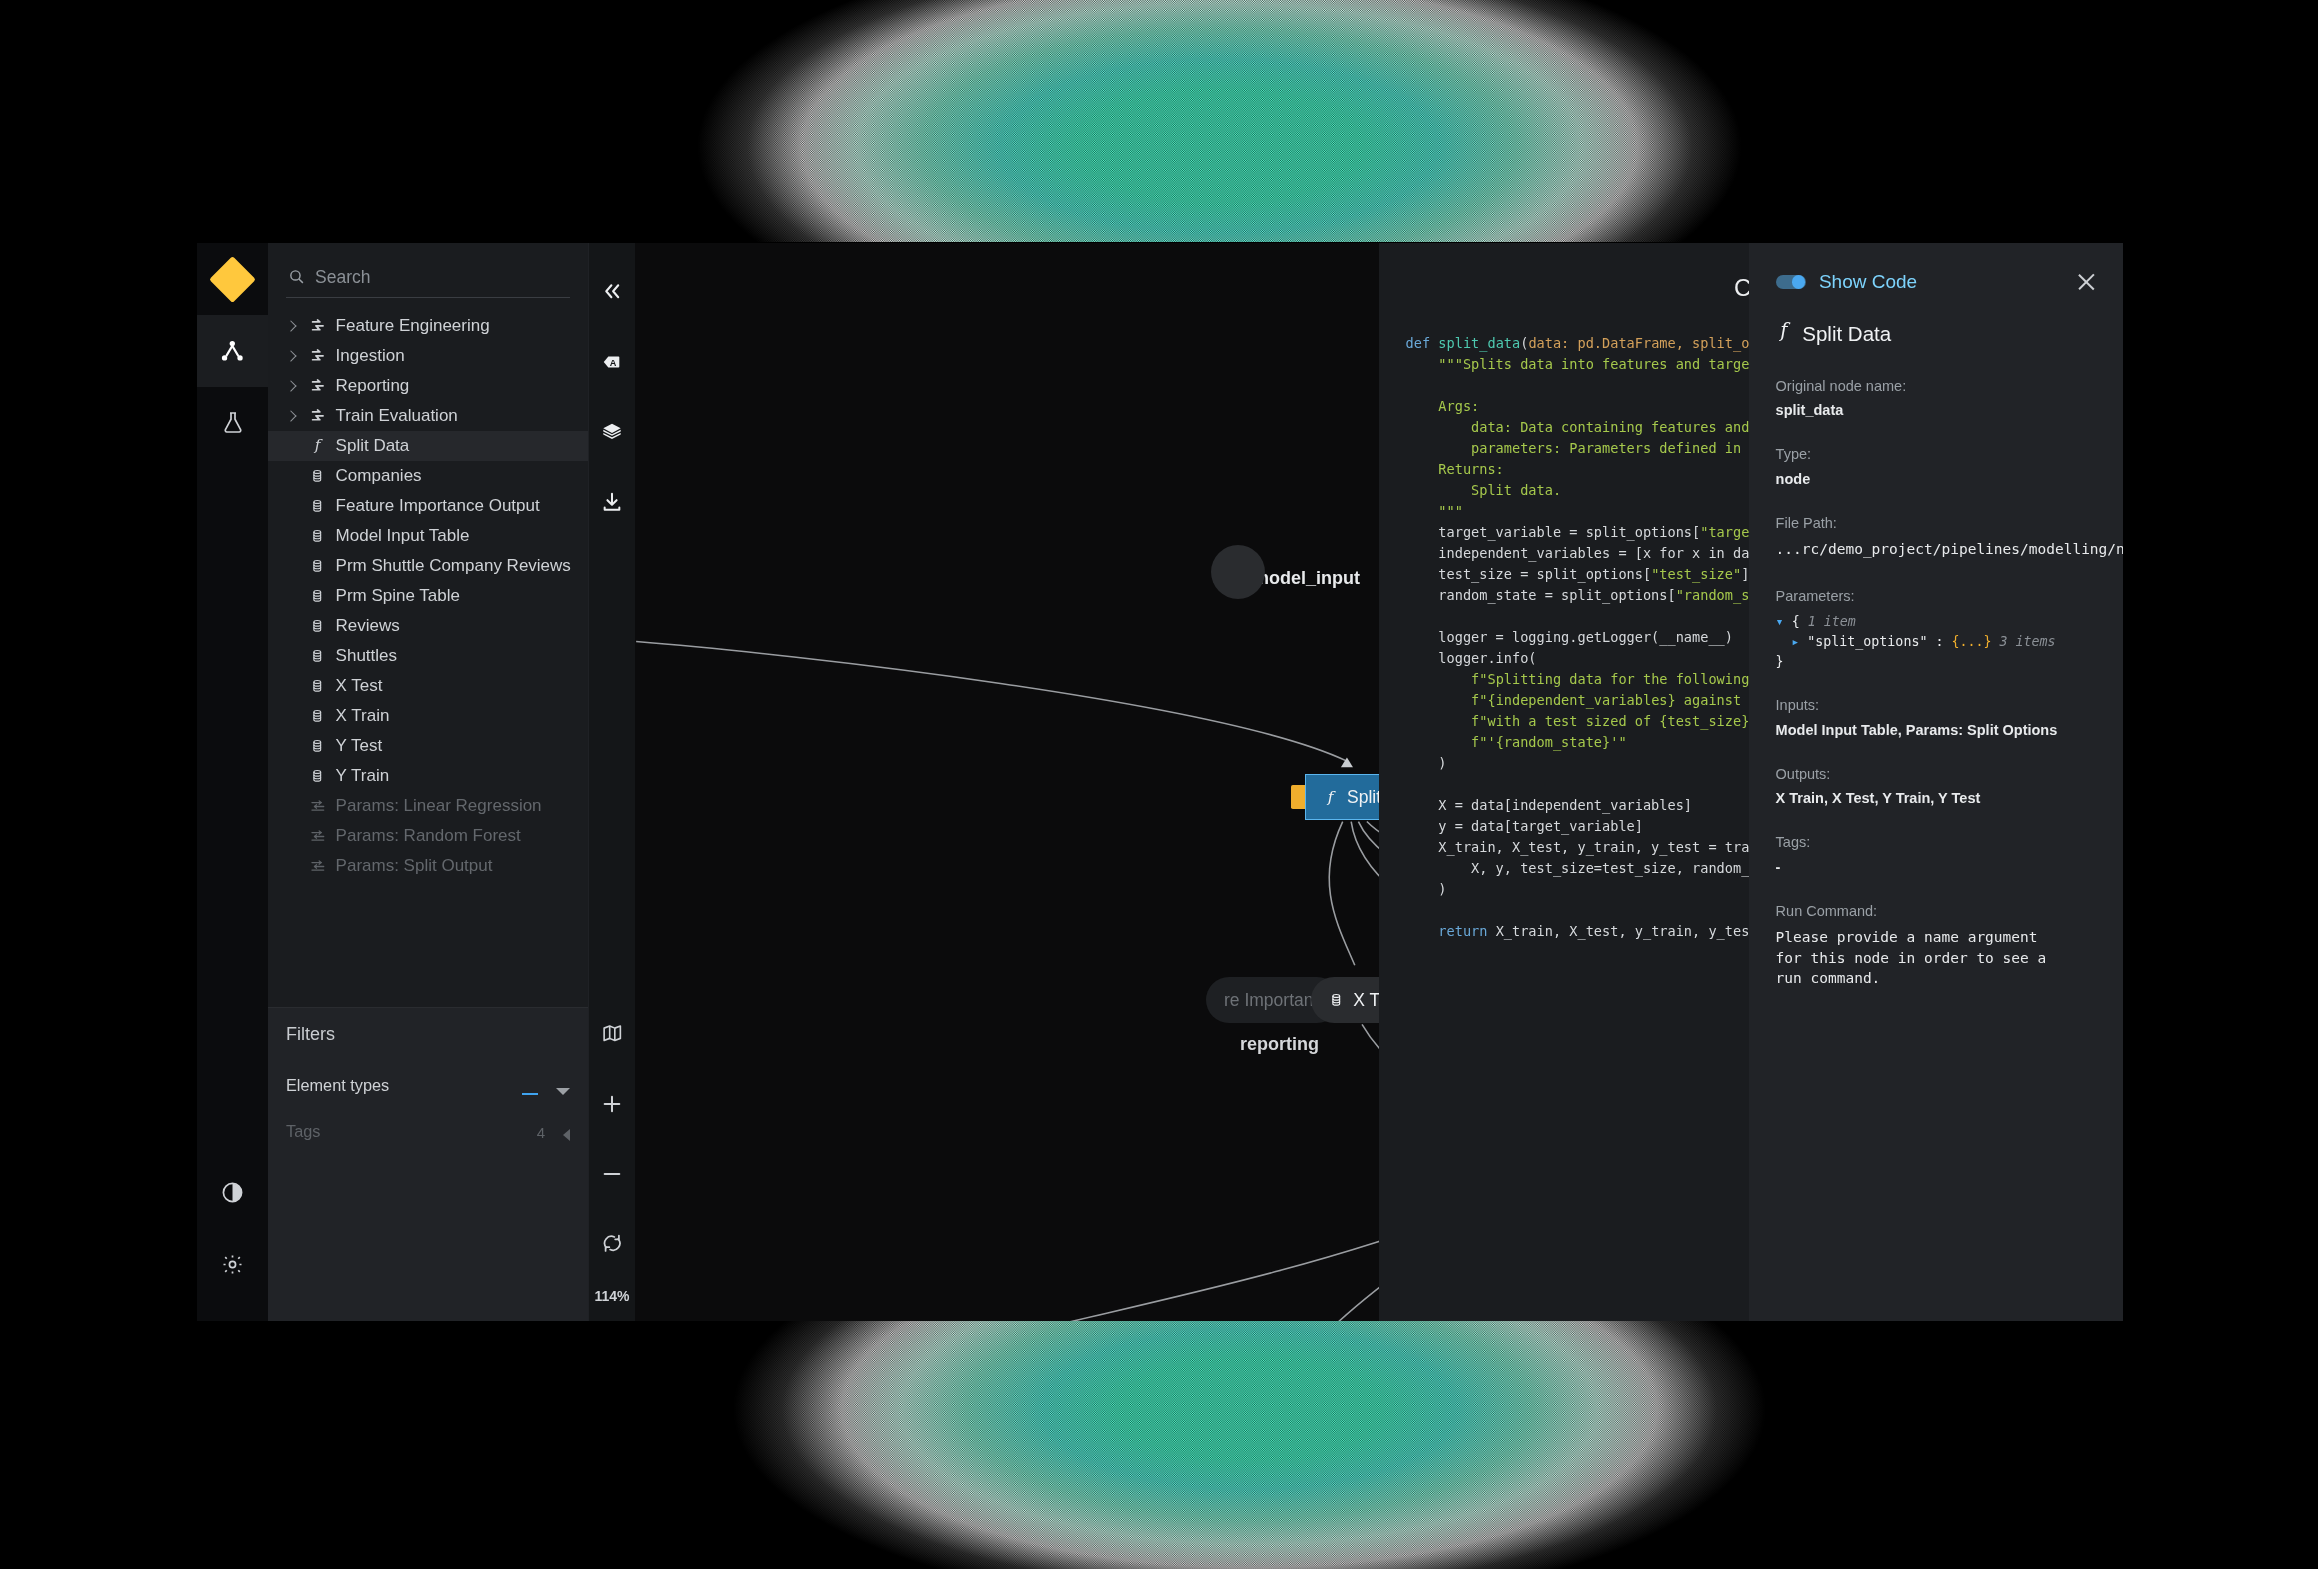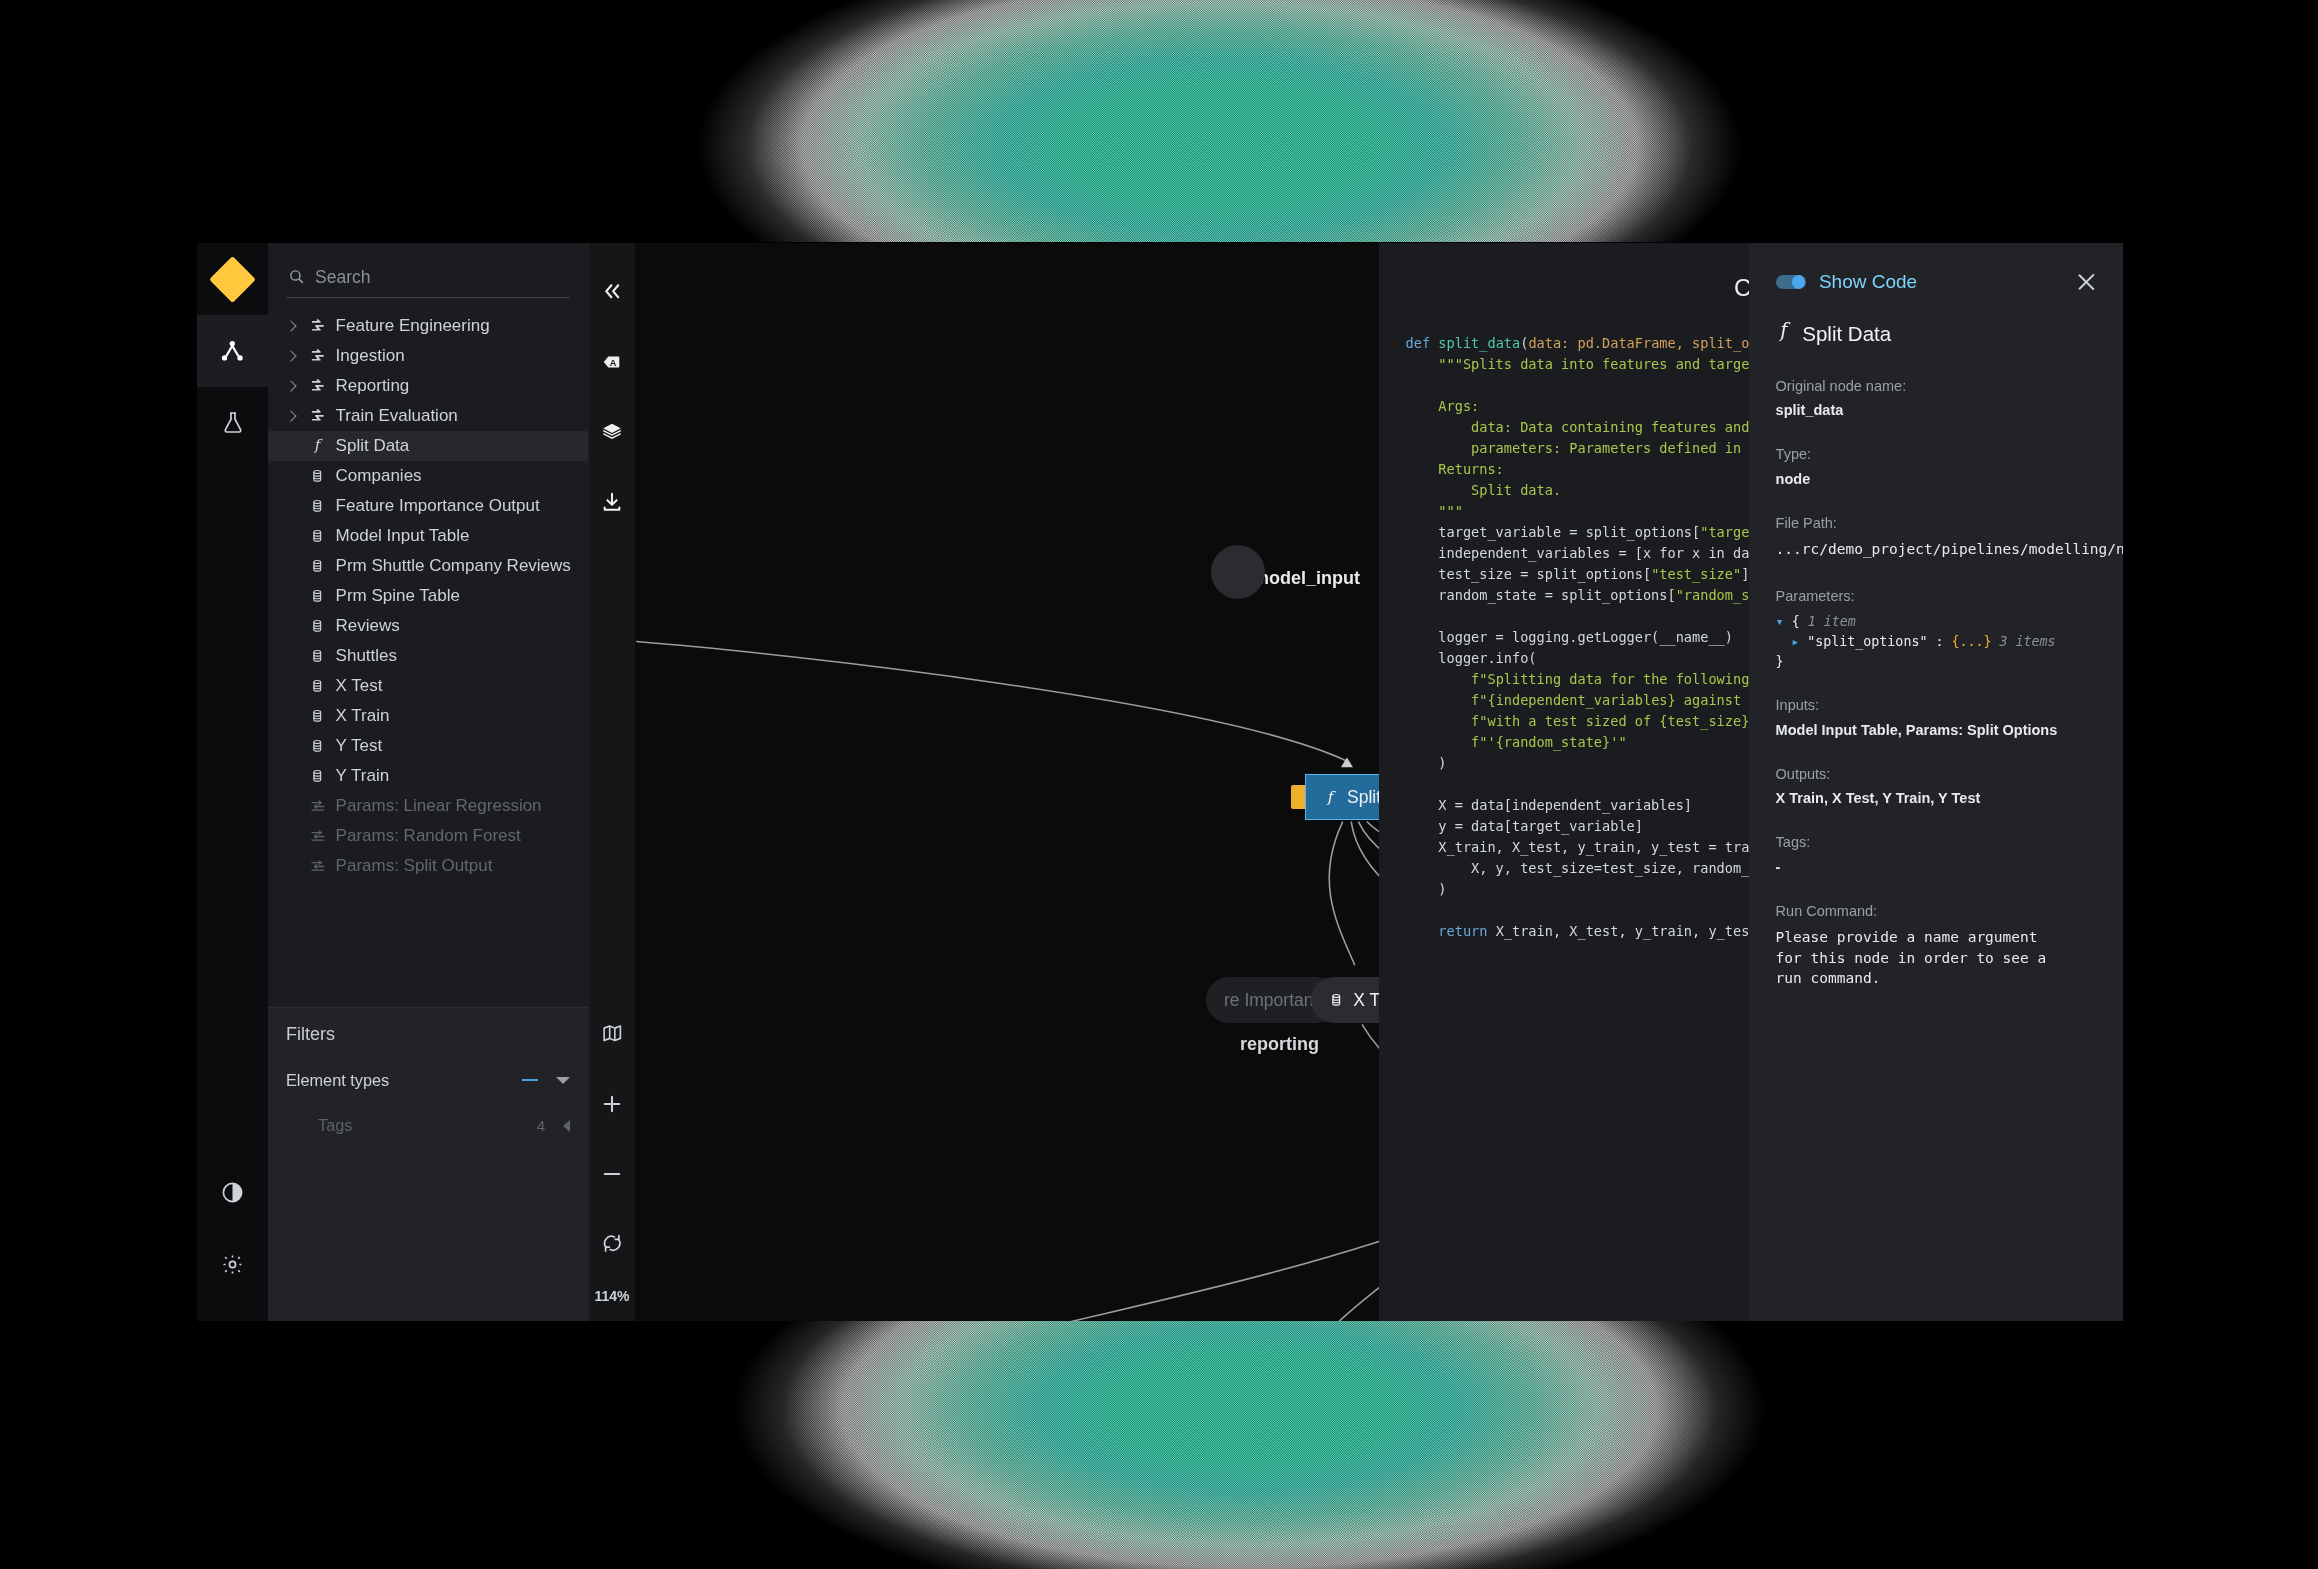--- a/index.html
+++ b/index.html
@@ -97,24 +97,24 @@
   }
   .tw-icon { width: 29px; display: flex; align-items: center; justify-content: center; }
   .tw-label { padding-left: 3.6px; }
 
   
   .filters {
     background: #212327; border-top: 0.6px solid #2a2c30;
     padding: 15.7px 18px 20.5px 18px; height: 314px;
   }
   .filters h3 { color:#c9ccd0; font-size: 18px; font-weight: normal; margin-bottom: 20.5px; }
-  .f-row { display:flex; align-items:center; height: 30px; font-size: 16.3px; color:#cfd2d6; }
+  .f-row { display:flex; align-items:flex-end; height: 30px; font-size: 16.3px; color:#cfd2d6; }
   .f-row .f-name { flex:1; }
   .f-row.strong .f-name { color: #eceef0; font-weight: bold; }
-  .f-row.dim .f-name { color:#5e6267;margin-left:32px; }
+  .f-row.dim .f-name { color:#5e6267; }
   .f-count { color:#9ca0a5; font-size: 15px; margin-right: 18px; }
   .f-count.dim { color:#5e6267; }
   .f-dash { width: 15.7px; height: 2.4px; background:#3fa3f0; margin-right: 18px; }
   .f-box { width: 10.3px; height: 10.3px; background:#3fa3f0; }
   .f-box.hollow { background: transparent; border: 1.2px solid #6a6e73; }
   .f-tri { width:0;height:0;border-left:7.8px solid transparent;border-right:7.8px solid transparent;border-top:7.8px solid #9ca0a5; }
   .f-tri.left { border:none; width:0;height:0;border-top:6.6px solid transparent;border-bottom:6.6px solid transparent;border-right:7.8px solid #5e6267; }
 
   
   .flow-wrap { position: relative; flex: 1 1 auto; background: #0b0b0c; overflow: hidden; }

